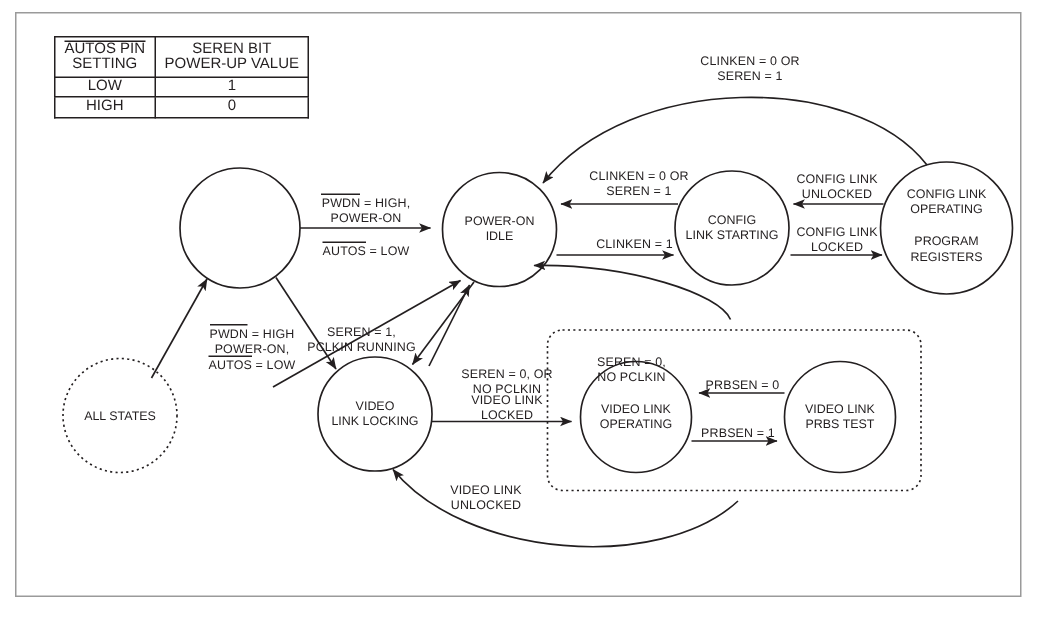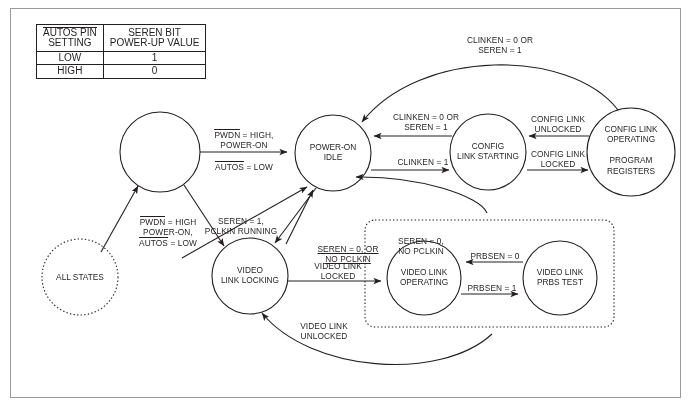--- a/index.html
+++ b/index.html
@@ -144,21 +144,21 @@
     <span>POWER-ON</span><br>
     <span style="display:inline-block;height:3px;"></span><br>
     <span class="ov">AUTOS</span><span> = LOW</span>
   </div>
 
   <div class="lbl" style="left:181px;top:216px;width:120px;">
     <span>SEREN = 1,</span><br>
     <span>PCLKIN RUNNING</span>
   </div>
 
-  <div class="lbl" style="left:293px;top:244px;width:110px;text-decoration:underline;">
+  <div class="lbl" style="left:283px;top:244px;width:110px;">
     <span>SEREN = 0, OR</span><br>
     <span>NO PCLKIN</span>
   </div>
 
   <div class="lbl" style="left:293px;top:261px;width:90px;">
     <span>VIDEO LINK</span><br>
     <span>LOCKED</span>
   </div>
 
   <div class="lbl" style="left:366px;top:188px;width:110px;margin-top:48px;">

